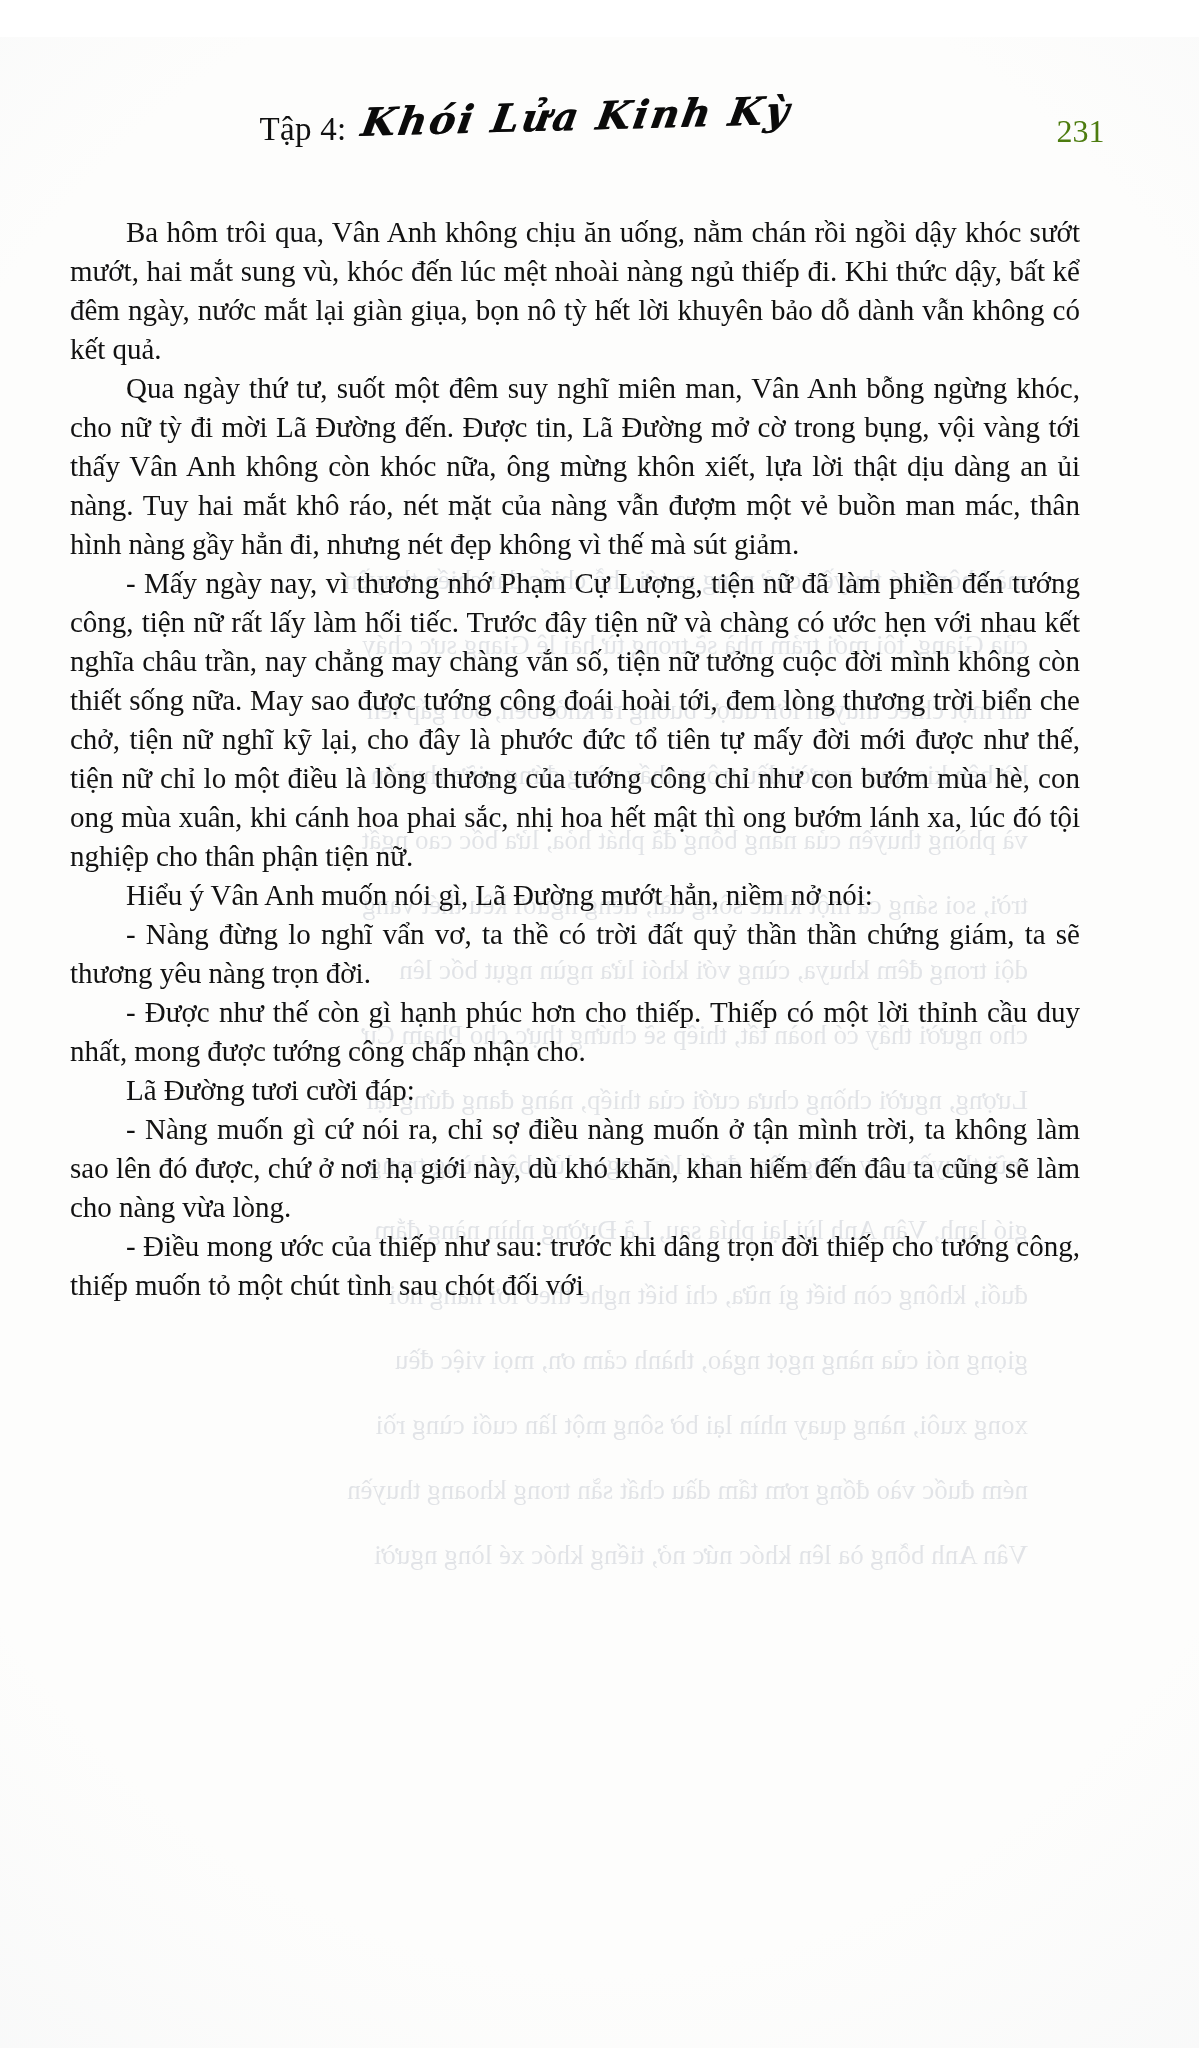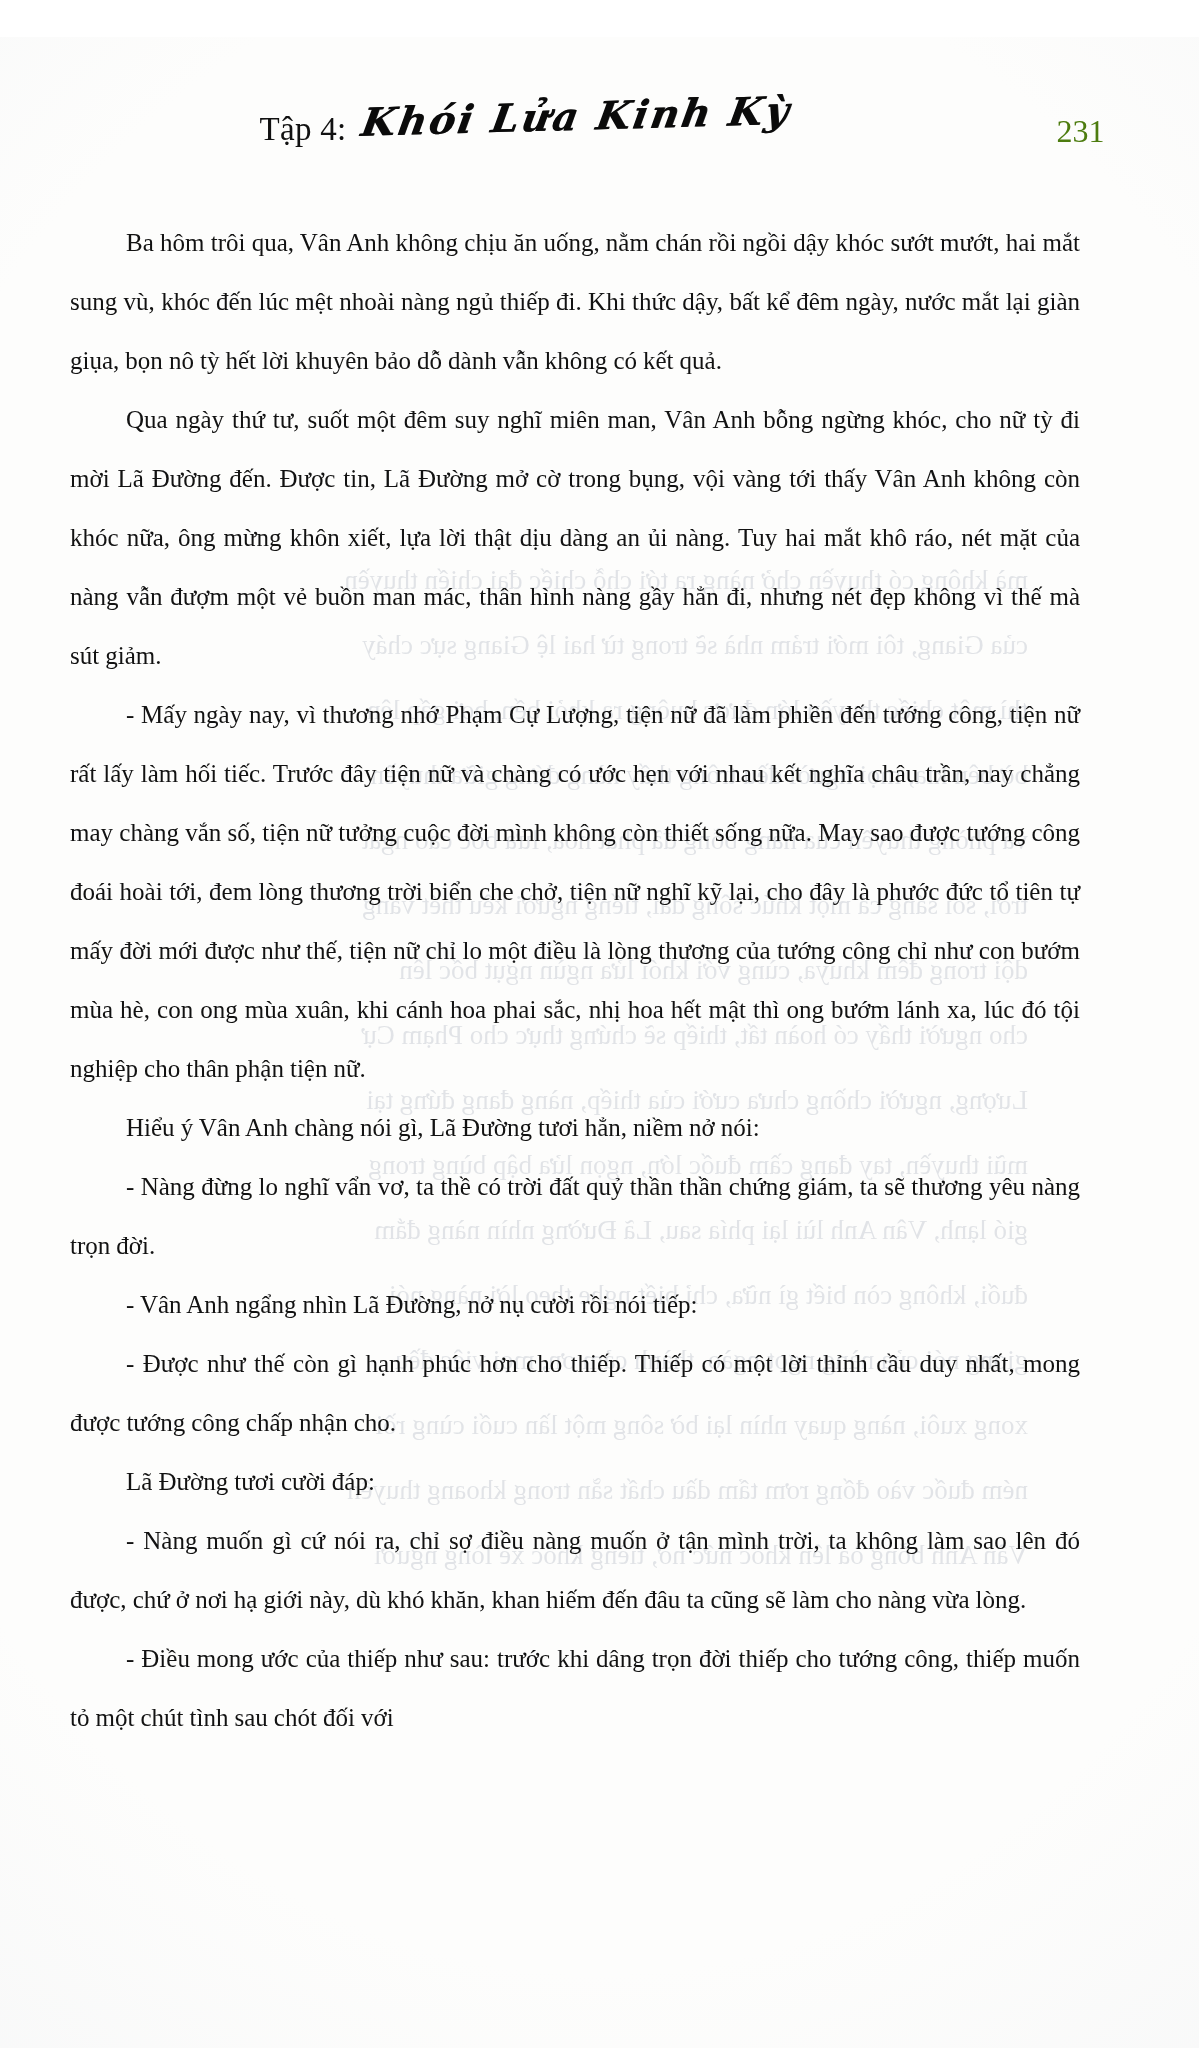--- a/index.html
+++ b/index.html
@@ -99,22 +99,22 @@
     color: #4d7c0f;
   }
 
   .body-text {
     position: absolute;
     left: 70px;
     top: 176px;
     width: 1010px;
     z-index: 2;
     font-family: "Liberation Serif", "DejaVu Serif", serif;
-    font-size: 25px;
-    line-height: 59px;
+    font-size: 29px;
+    line-height: 39px;
     color: #121212;
     text-align: justify;
     text-justify: inter-word;
     -webkit-font-smoothing: none;
   }
 
   .body-text p {
     margin: 0;
     text-indent: 56px;
     word-spacing: -0.2px;
@@ -155,22 +155,21 @@
       <span class="vol-label">Tập 4:</span>
       <span class="vol-title-script">Khói Lửa Kinh Kỳ</span>
       <span class="page-number">231</span>
     </div>
   </div>
 
   <div class="body-text">
     <p>Ba hôm trôi qua, Vân Anh không chịu ăn uống, nằm chán rồi ngồi dậy khóc sướt mướt, hai mắt sung vù, khóc đến lúc mệt nhoài nàng ngủ thiếp đi. Khi thức dậy, bất kể đêm ngày, nước mắt lại giàn giụa, bọn nô tỳ hết lời khuyên bảo dỗ dành vẫn không có kết quả.</p>
     <p>Qua ngày thứ tư, suốt một đêm suy nghĩ miên man, Vân Anh bỗng ngừng khóc, cho nữ tỳ đi mời Lã Đường đến. Được tin, Lã Đường mở cờ trong bụng, vội vàng tới thấy Vân Anh không còn khóc nữa, ông mừng khôn xiết, lựa lời thật dịu dàng an ủi nàng. Tuy hai mắt khô ráo, nét mặt của nàng vẫn đượm một vẻ buồn man mác, thân hình nàng gầy hẳn đi, nhưng nét đẹp không vì thế mà sút giảm.</p>
     <p class="dialogue">- Mấy ngày nay, vì thương nhớ Phạm Cự Lượng, tiện nữ đã làm phiền đến tướng công, tiện nữ rất lấy làm hối tiếc. Trước đây tiện nữ và chàng có ước hẹn với nhau kết nghĩa châu trần, nay chẳng may chàng vắn số, tiện nữ tưởng cuộc đời mình không còn thiết sống nữa. May sao được tướng công đoái hoài tới, đem lòng thương trời biển che chở, tiện nữ nghĩ kỹ lại, cho đây là phước đức tổ tiên tự mấy đời mới được như thế, tiện nữ chỉ lo một điều là lòng thương của tướng công chỉ như con bướm mùa hè, con ong mùa xuân, khi cánh hoa phai sắc, nhị hoa hết mật thì ong bướm lánh xa, lúc đó tội nghiệp cho thân phận tiện nữ.</p>
-    <p>Hiểu ý Vân Anh chàng nói gì, Lã Đường tươi hẳn, niềm nở nói:</p>
+    <p>Hiểu ý Vân Anh muốn nói gì, Lã Đường mướt hẳn, niềm nở nói:</p>
     <p class="dialogue">- Nàng đừng lo nghĩ vẩn vơ, ta thề có trời đất quỷ thần thần chứng giám, ta sẽ thương yêu nàng trọn đời.</p>
-    <p class="dialogue">- Vân Anh ngẩng nhìn Lã Đường, nở nụ cười rồi nói tiếp:</p>
     <p class="dialogue">- Được như thế còn gì hạnh phúc hơn cho thiếp. Thiếp có một lời thỉnh cầu duy nhất, mong được tướng công chấp nhận cho.</p>
     <p>Lã Đường tươi cười đáp:</p>
     <p class="dialogue">- Nàng muốn gì cứ nói ra, chỉ sợ điều nàng muốn ở tận mình trời, ta không làm sao lên đó được, chứ ở nơi hạ giới này, dù khó khăn, khan hiếm đến đâu ta cũng sẽ làm cho nàng vừa lòng.</p>
     <p class="dialogue">- Điều mong ước của thiếp như sau: trước khi dâng trọn đời thiếp cho tướng công, thiếp muốn tỏ một chút tình sau chót đối với</p>
   </div>
 
 </div>
 
 </body></html>

